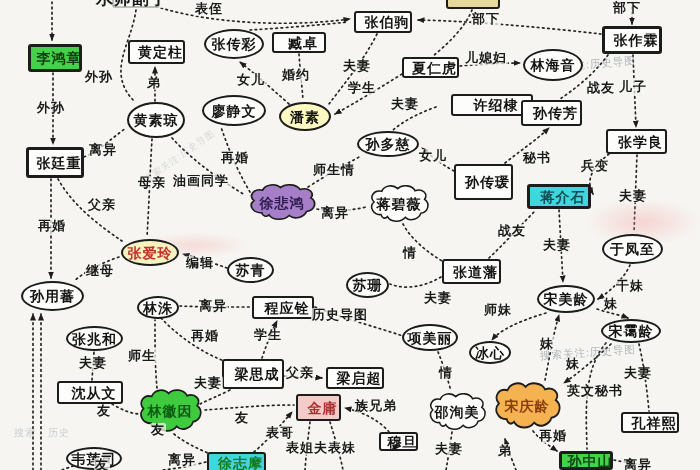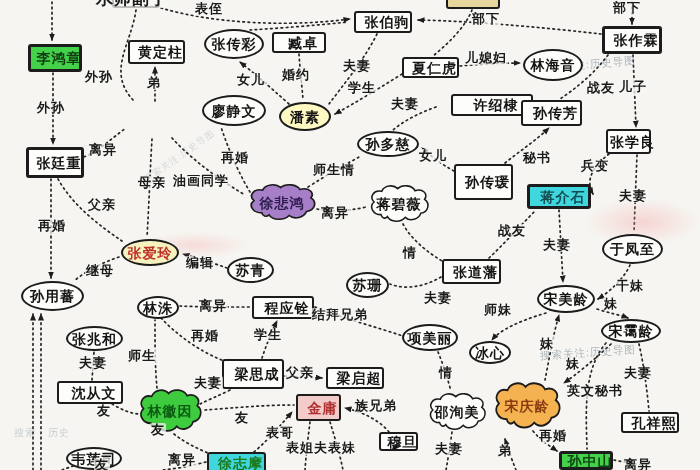--- a/index.html
+++ b/index.html
@@ -144,30 +144,33 @@
     </div>
     <div class="node ellipse" style="left: 523px; top: 49px; width: 60px; height: 32px;">
       <span>林海音</span>
     </div>
     <div class="node box bold" style="left: 602px; top: 26px; width: 60px; height: 28px;">
       <span>张作霖</span>
     </div>
     <div class="node ellipse" style="left: 202px; top: 95px; width: 64px; height: 31px;">
       <span>廖静文</span>
     </div>
+    <div class="node ellipse" style="left: 127px; top: 102px; width: 58px; height: 36px;">
+      <span>黄素琼</span>
+    </div>
     <div class="node ellipse v-yellow" style="left: 279px; top: 102px; width: 52px; height: 29px;">
       <span>潘素</span>
     </div>
     <div class="node box" style="left: 451px; top: 94px; width: 82px; height: 22px;">
       <span>许绍棣</span>
     </div>
     <div class="node box" style="left: 521px; top: 100px; width: 61px; height: 26px;">
       <span>孙传芳</span>
     </div>
-    <div class="node box" style="left: 606px; top: 129px; width: 45px; height: 25px;">
+    <div class="node box" style="left: 606px; top: 129px; width: 61px; height: 25px;">
       <span>张学良</span>
     </div>
     <div class="node box bold" style="left: 26px; top: 147px; width: 58px; height: 31px;">
       <span>张廷重</span>
     </div>
     <div class="node ellipse" style="left: 357px; top: 131px; width: 62px; height: 26px;">
       <span>孙多慈</span>
     </div>
     <div class="node box" style="left: 454px; top: 164px; width: 59px; height: 36px;">
       <span>孙传瑗</span>
@@ -298,21 +301,21 @@
     <span class="elabel" style="left: 320px; top: 206px;">离异</span>
     <span class="elabel" style="left: 87px; top: 198px;">父亲</span>
     <span class="elabel" style="left: 37px; top: 219px;">再婚</span>
     <span class="elabel" style="left: 497px; top: 224px;">战友</span>
     <span class="elabel" style="left: 542px; top: 238px;">夫妻</span>
     <span class="elabel" style="left: 402px; top: 246px;">情</span>
     <span class="elabel" style="left: 615px; top: 279px;">干妹</span>
     <span class="elabel" style="left: 185px; top: 256px;">编辑</span>
     <span class="elabel" style="left: 85px; top: 264px;">继母</span>
     <span class="elabel" style="left: 198px; top: 299px;">离异</span>
-    <span class="elabel" style="left: 311px; top: 308px;">结拜兄弟</span>
+    <span class="elabel" style="left: 311px; top: 308px;">历史导图</span>
     <span class="elabel" style="left: 423px; top: 291px;">夫妻</span>
     <span class="elabel" style="left: 483px; top: 303px;">师妹</span>
     <span class="elabel" style="left: 603px; top: 297px;">妹</span>
     <span class="elabel" style="left: 190px; top: 329px;">再婚</span>
     <span class="elabel" style="left: 127px; top: 349px;">师生</span>
     <span class="elabel" style="left: 253px; top: 328px;">学生</span>
     <span class="elabel" style="left: 78px; top: 356px;">夫妻</span>
     <span class="elabel" style="left: 539px; top: 337px;">妹</span>
     <span class="elabel" style="left: 565px; top: 357px;">妹</span>
     <span class="elabel" style="left: 623px; top: 366px;">夫妻</span>

